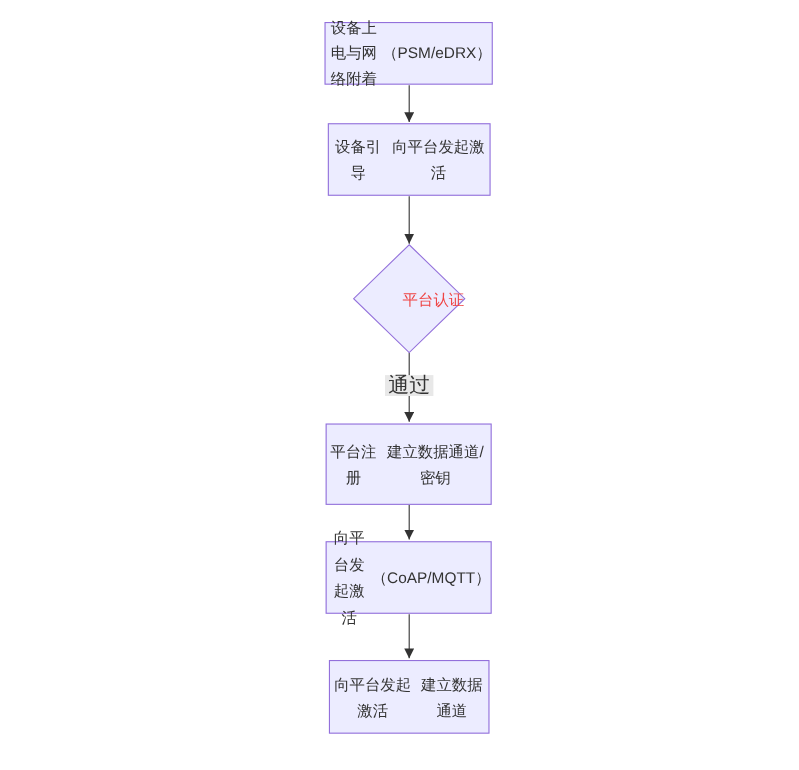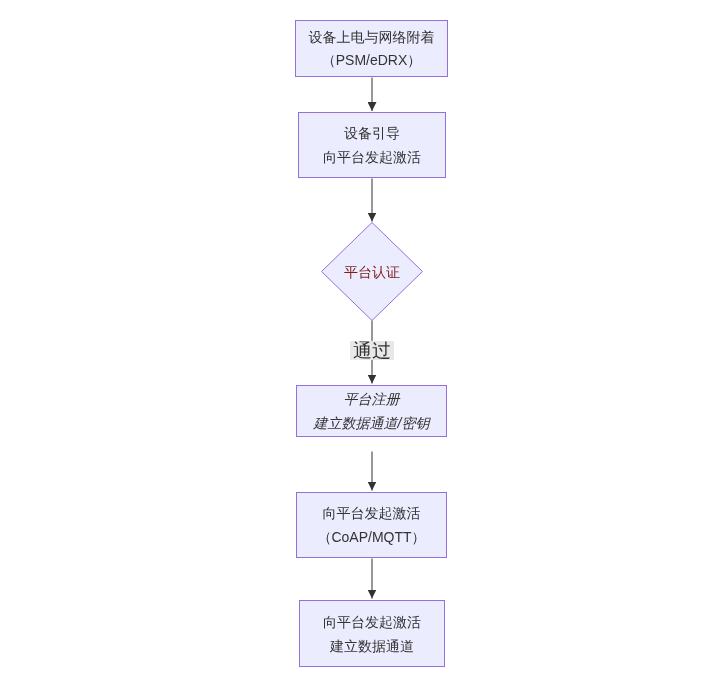--- a/index.html
+++ b/index.html
@@ -25,36 +25,36 @@
   .node {
     position: absolute;
     box-sizing: border-box;
     background: #ECECFF;
     border: 1px solid #9370DB;
     color: #333333;
     font-size: 14px;
     line-height: 23px;
     text-align: center;
     display: flex;
-    flex-direction: column;
+    flex-direction: row;
     align-items: center;
     justify-content: center;
   }
   .node-a { left: 295px; top: 20px;  width: 153px; height: 57px; }
   .node-b { left: 298px; top: 112px; width: 148px; height: 66px; line-height: 24px; }
-  .node-d { left: 296px; top: 385px; width: 151px; height: 52px; line-height: 24px; font-style: italic; }
+  .node-d { left: 296px; top: 385px; width: 151px; height: 74px; line-height: 24px; }
   .node-e { left: 296px; top: 492px; width: 151px; height: 66px; line-height: 24px; }
   .node-f { left: 299px; top: 600px; width: 146px; height: 67px; line-height: 24px; }
   .diamond-label {
     position: absolute;
     left: 322px;
     top: 263px;
     width: 100px;
-    text-align: center;
-    color: #7f1d1d;
+    text-align: right;
+    color: #ef4444;
     font-size: 14px;
     line-height: 18px;
   }
   .edge-label {
     position: absolute;
     left: 372px;
     top: 341px;
     transform: translateX(-50%);
     background: #e8e8e8;
     color: #333333;

